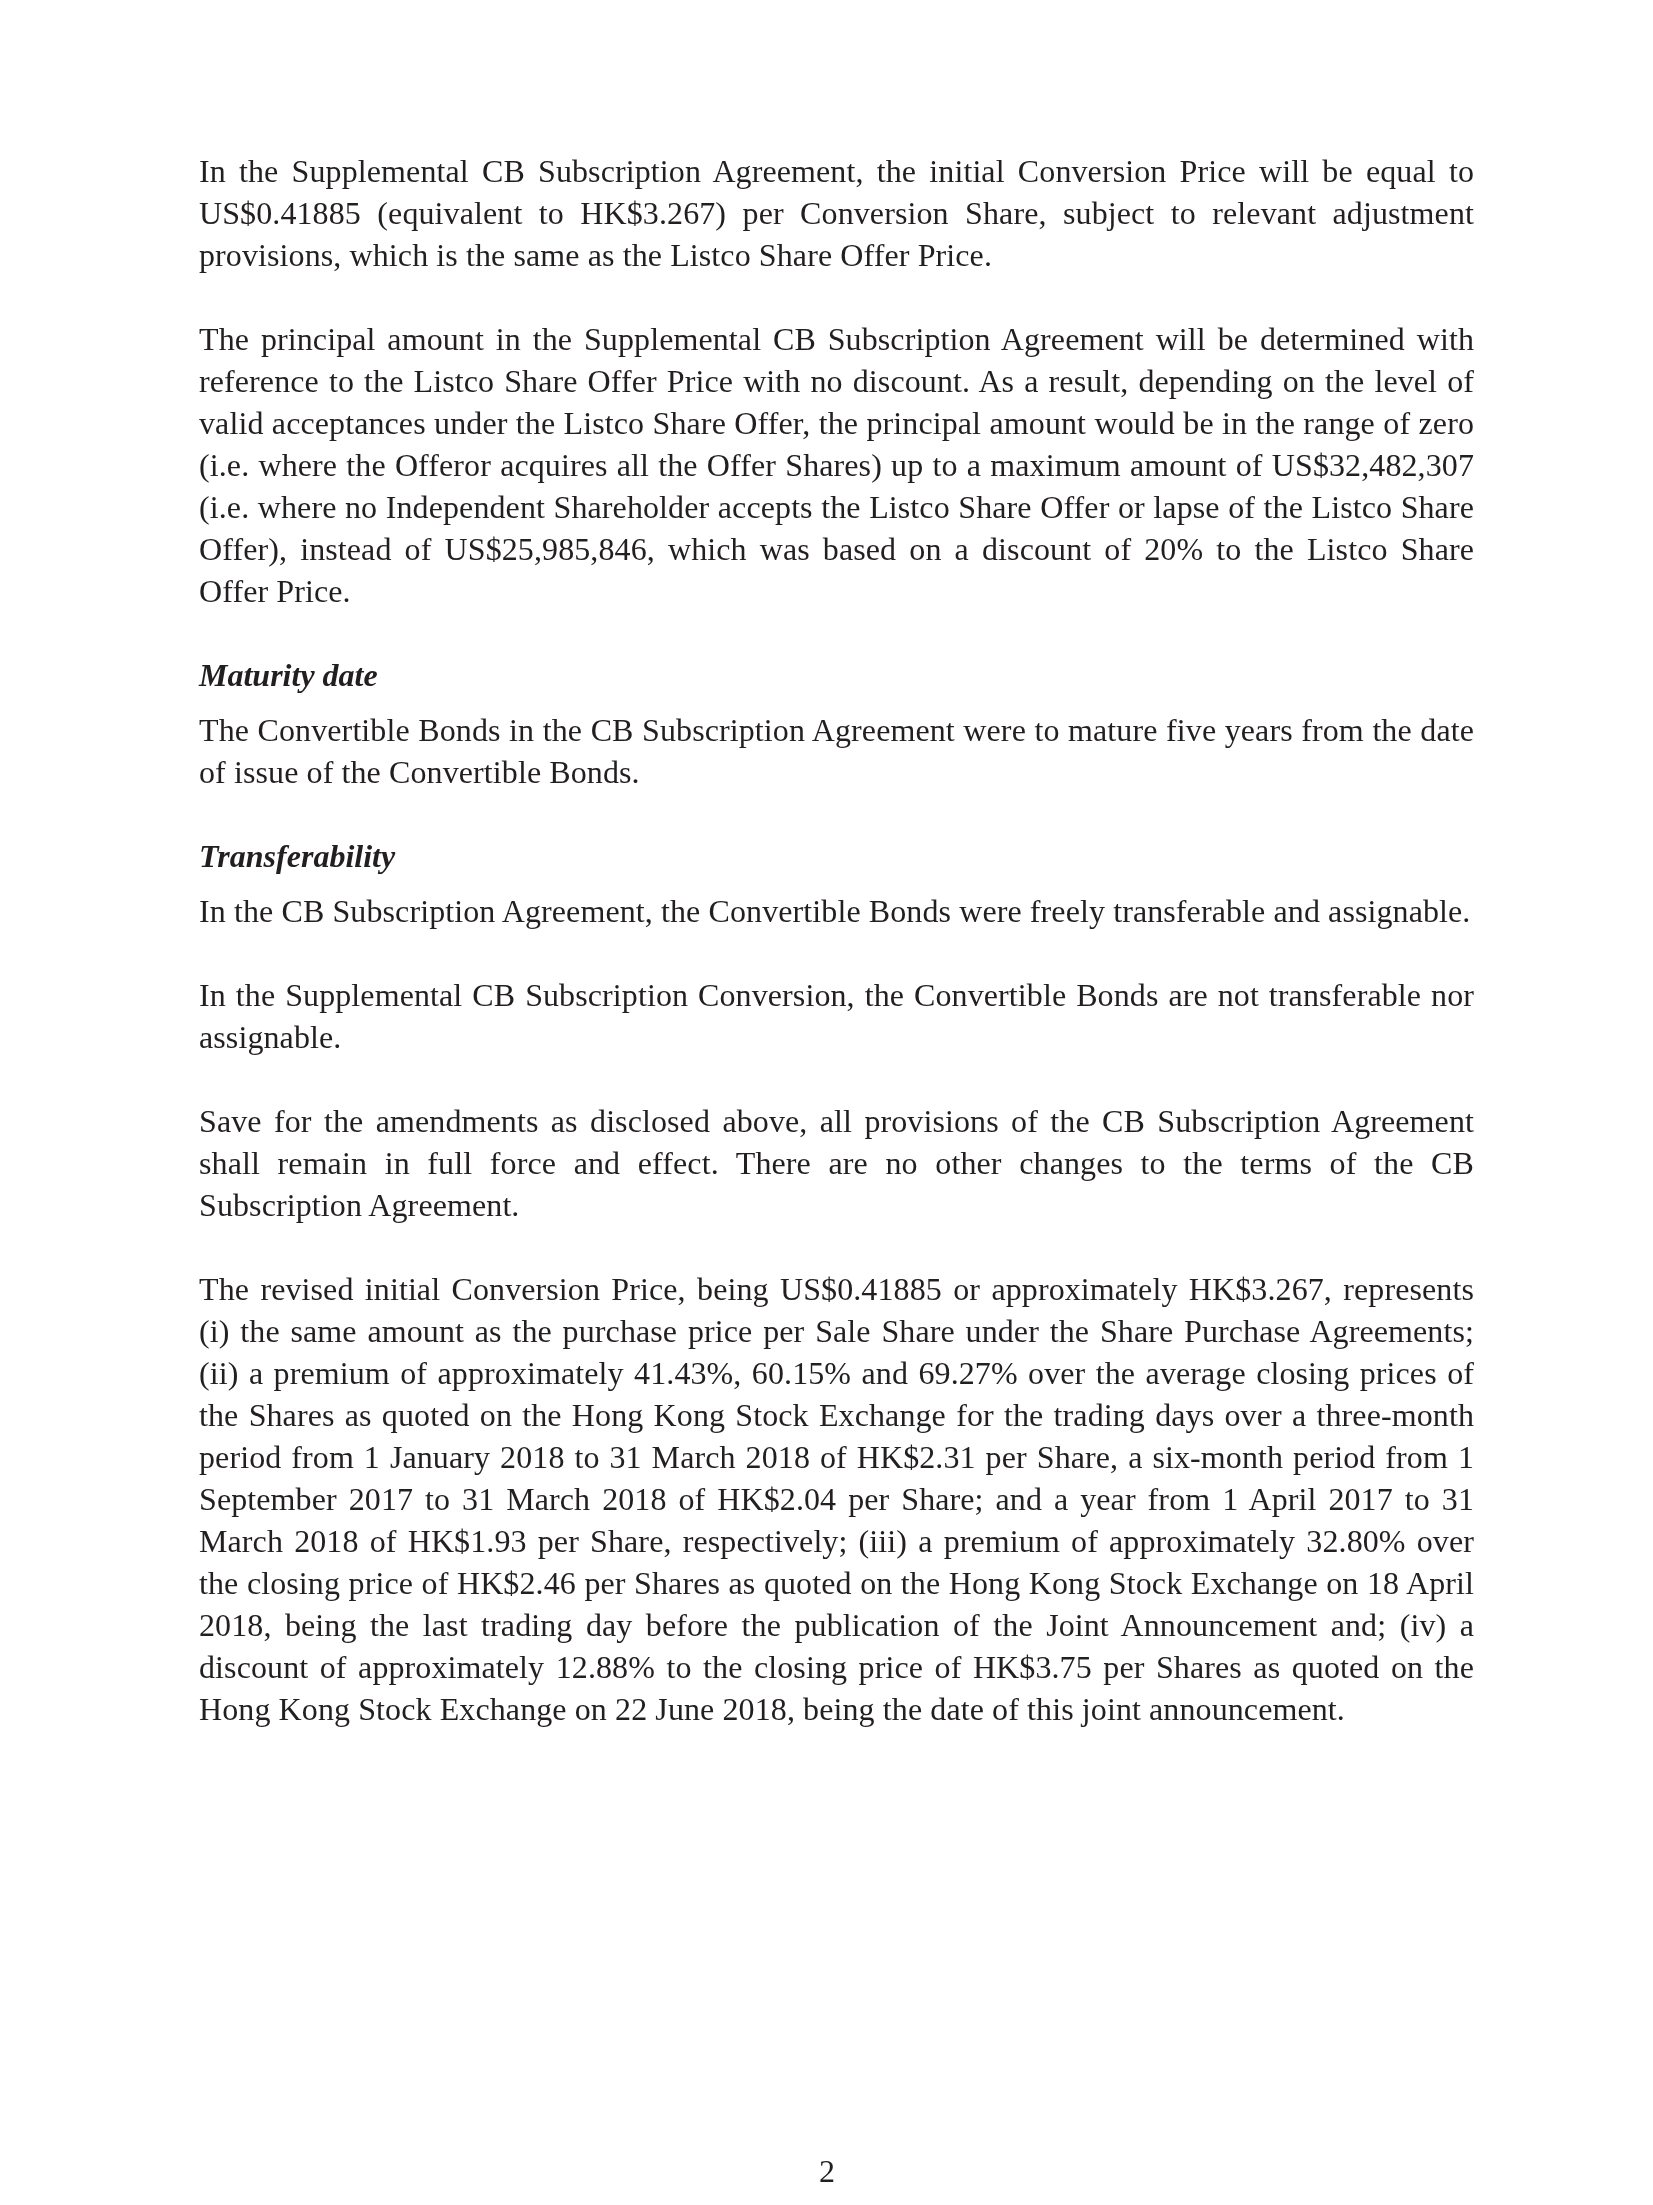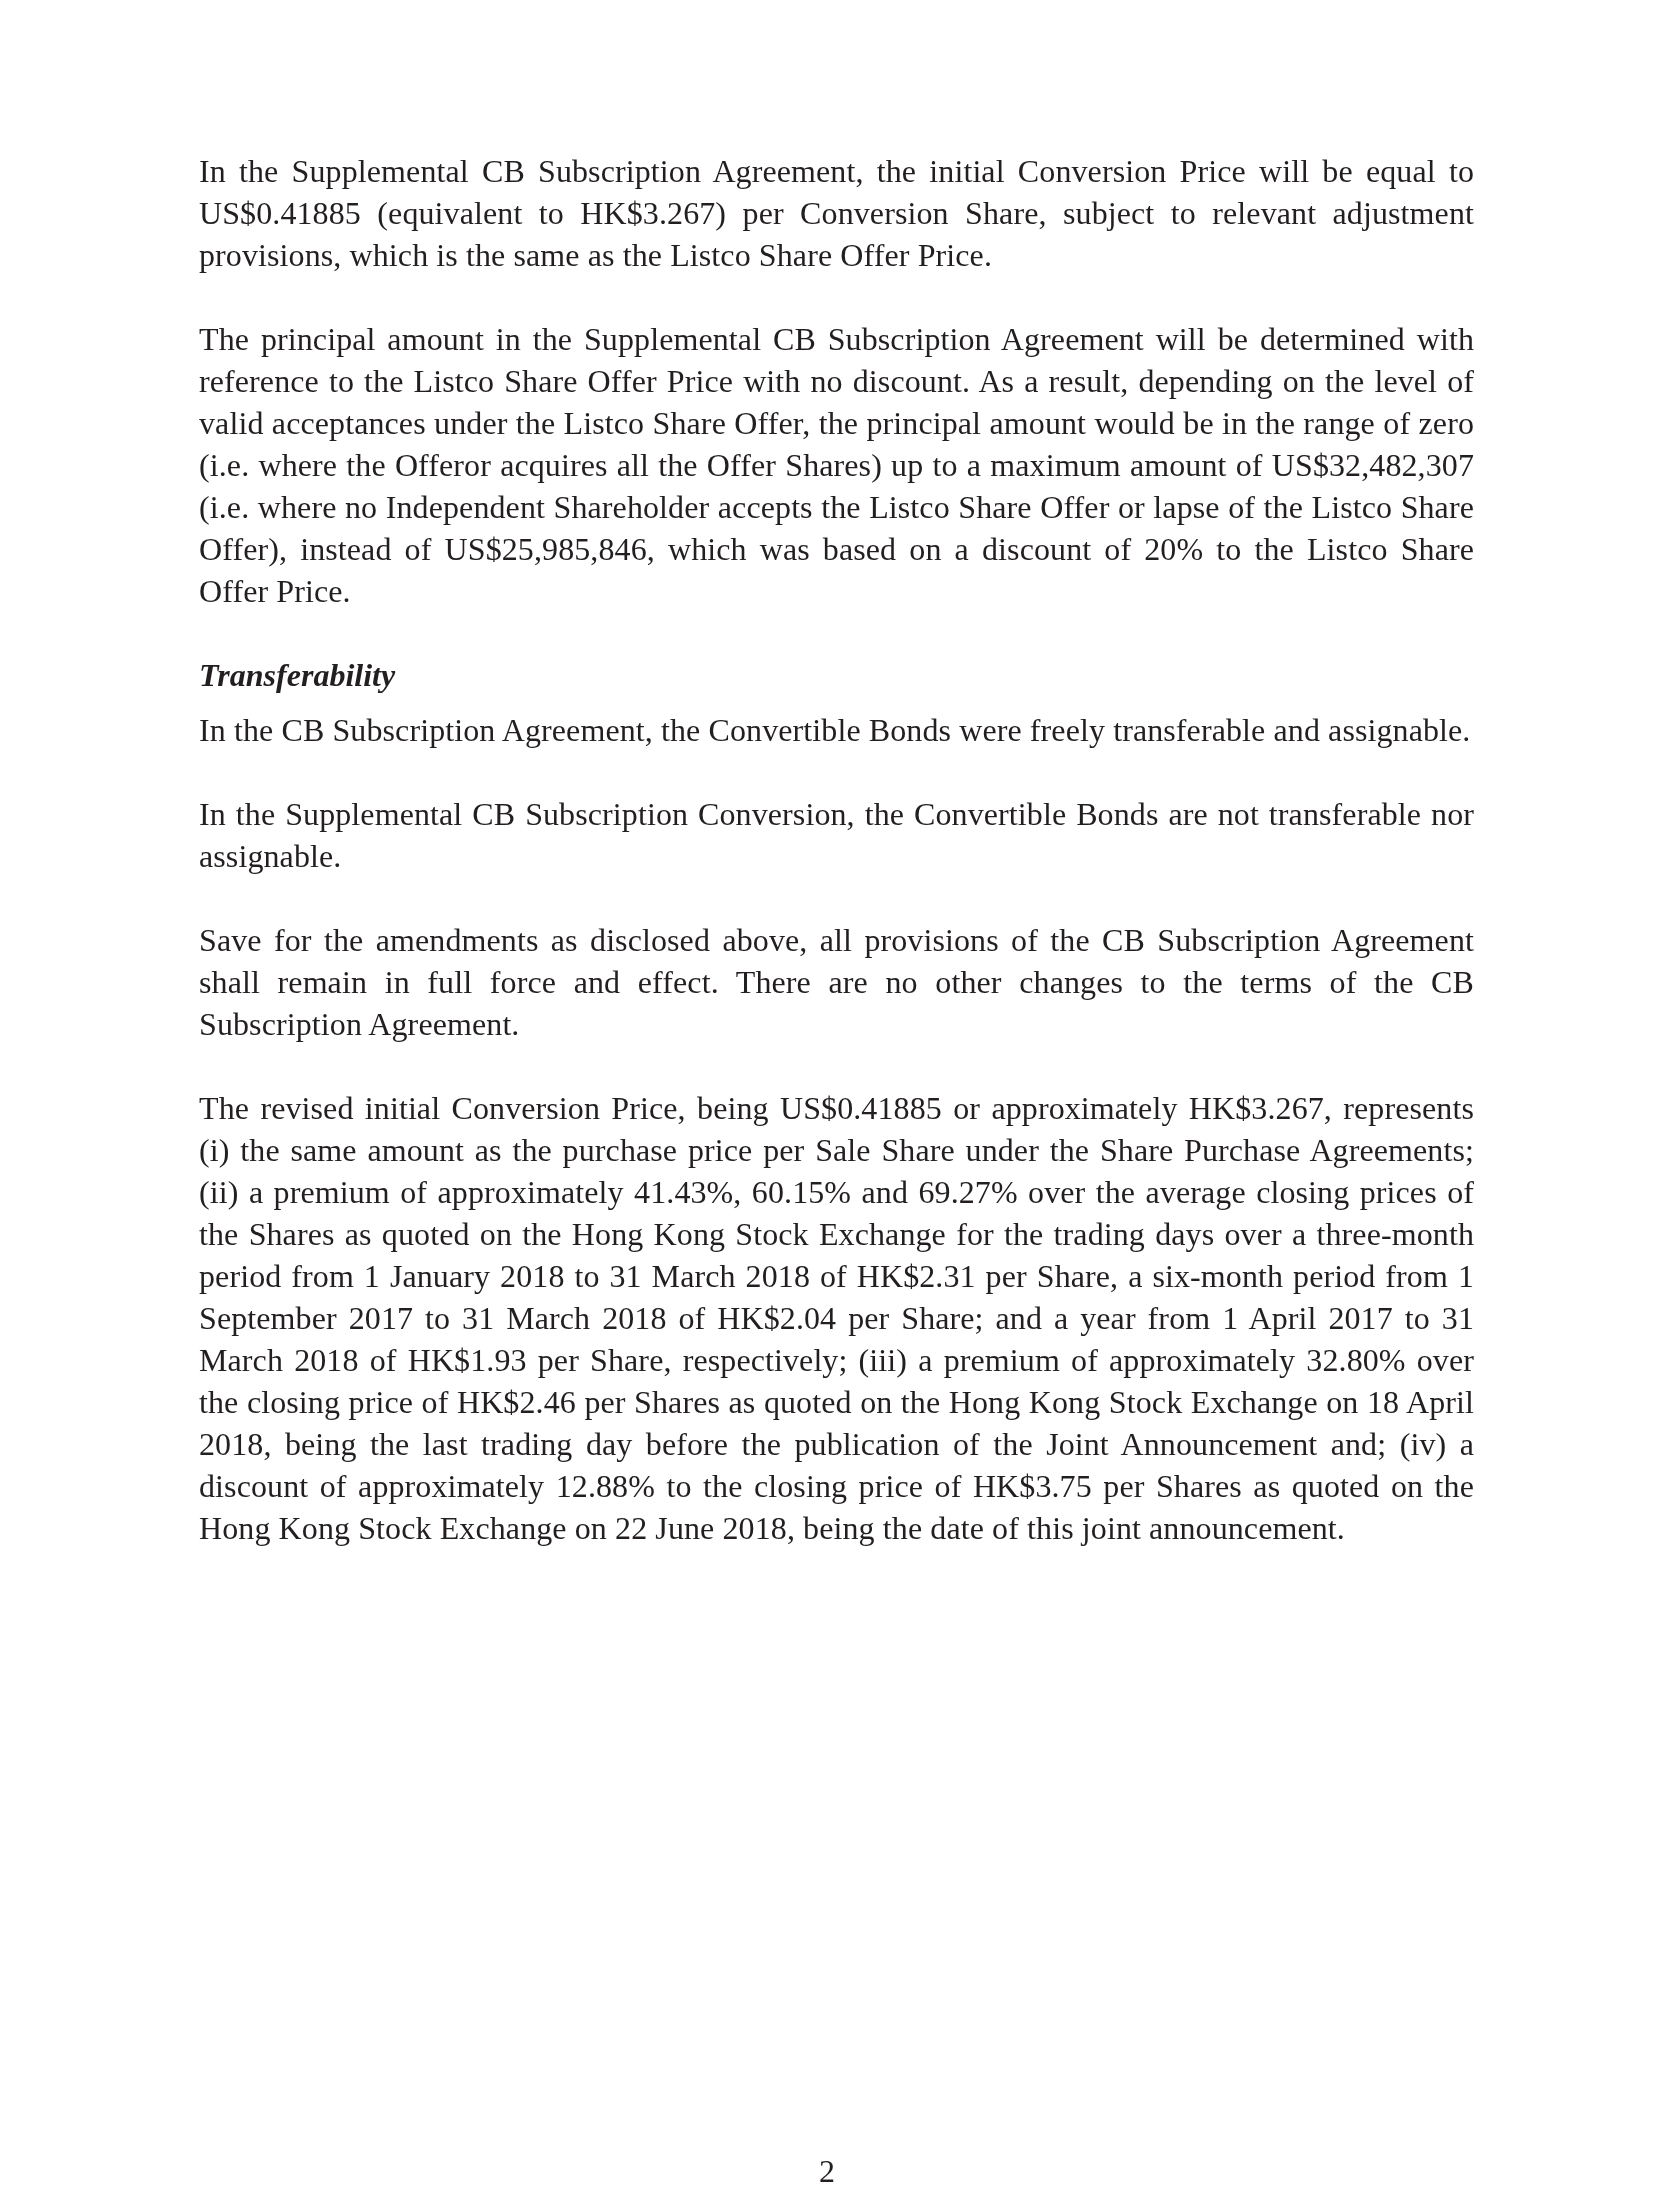--- a/index.html
+++ b/index.html
@@ -49,20 +49,22 @@
 </head>
 <body>
 
 <div class="page">
 
   <p class="para">In the Supplemental CB Subscription Agreement, the initial Conversion Price will be equal to US$0.41885 (equivalent to HK$3.267) per Conversion Share, subject to relevant adjustment provisions, which is the same as the Listco Share Offer Price.</p>
 
   <p class="para">The principal amount in the Supplemental CB Subscription Agreement will be determined with reference to the Listco Share Offer Price with no discount. As a result, depending on the level of valid acceptances under the Listco Share Offer, the principal amount would be in the range of zero (i.e. where the Offeror acquires all the Offer Shares) up to a maximum amount of US$32,482,307 (i.e. where no Independent Shareholder accepts the Listco Share Offer or lapse of the Listco Share Offer), instead of US$25,985,846, which was based on a discount of 20% to the Listco Share Offer Price.</p>
 
   <div>
+    <div class="heading">Maturity date</div>
+    <p class="para">The Convertible Bonds in the CB Subscription Agreement were to mature five years from the date of issue of the Convertible Bonds.</p>
   </div>
 
   <div>
     <div class="heading">Transferability</div>
     <p class="para">In the CB Subscription Agreement, the Convertible Bonds were freely transferable and assignable.</p>
     <p class="para">In the Supplemental CB Subscription Conversion, the Convertible Bonds are not transferable nor assignable.</p>
     <p class="para">Save for the amendments as disclosed above, all provisions of the CB Subscription Agreement shall remain in full force and effect. There are no other changes to the terms of the CB Subscription Agreement.</p>
     <p class="para">The revised initial Conversion Price, being US$0.41885 or approximately HK$3.267, represents (i) the same amount as the purchase price per Sale Share under the Share Purchase Agreements; (ii) a premium of approximately 41.43%, 60.15% and 69.27% over the average closing prices of the Shares as quoted on the Hong Kong Stock Exchange for the trading days over a three-month period from 1 January 2018 to 31 March 2018 of HK$2.31 per Share, a six-month period from 1 September 2017 to 31 March 2018 of HK$2.04 per Share; and a year from 1 April 2017 to 31 March 2018 of HK$1.93 per Share, respectively; (iii) a premium of approximately 32.80% over the closing price of HK$2.46 per Shares as quoted on the Hong Kong Stock Exchange on 18 April 2018, being the last trading day before the publication of the Joint Announcement and; (iv) a discount of approximately 12.88% to the closing price of HK$3.75 per Shares as quoted on the Hong Kong Stock Exchange on 22 June 2018, being the date of this joint announcement.</p>
   </div>
 

